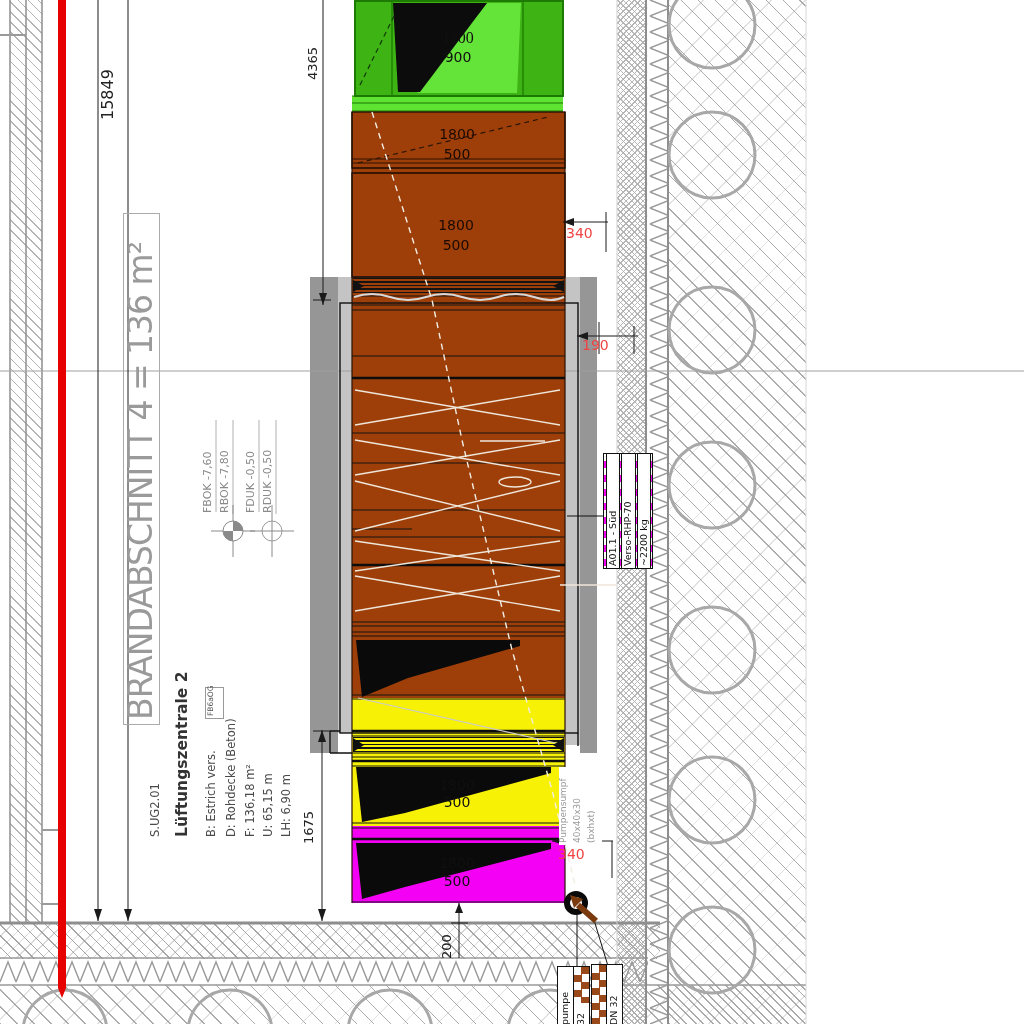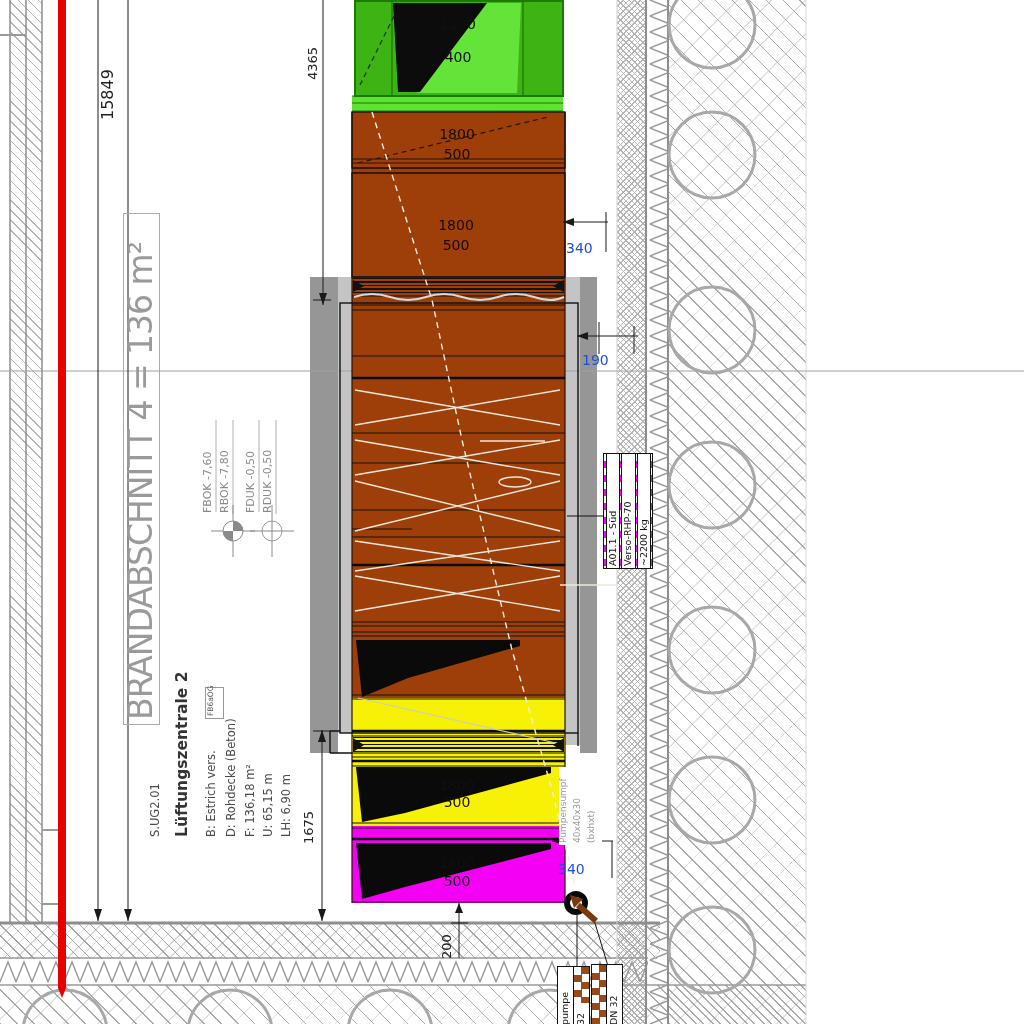--- a/index.html
+++ b/index.html
@@ -16,21 +16,21 @@
       repeating-linear-gradient(135deg,rgba(170,170,170,.45) 0 1px,transparent 1px 9px);}
   .hatch-big{background:
       repeating-linear-gradient(45deg,rgba(150,150,150,.8) 0 1px,transparent 1px 12px),
       repeating-linear-gradient(135deg,rgba(190,190,190,.45) 0 1px,transparent 1px 24px);}
   .hatch-fine{background:
       repeating-linear-gradient(45deg,rgba(175,175,175,.9) 0 1px,transparent 1px 4px),
       repeating-linear-gradient(135deg,rgba(175,175,175,.9) 0 1px,transparent 1px 4px);}
   .grille{background:repeating-linear-gradient(to bottom,#141414 0 1.4px,transparent 1.4px 3.4px);}
   .checker-m{background:repeating-conic-gradient(#f400f4 0% 25%,#ffffff 0% 50%);background-size:14px 14px;}
   .checker-b{background:repeating-conic-gradient(#9a4a1a 0% 25%,#ffffff 0% 50%);background-size:15px 15px;}
-  .dimtxt{font-size:14px;color:#1d4ed8;margin-top:15px;}
+  .dimtxt{font-size:14px;color:#ef4444;}
   svg{position:absolute;left:0;top:0;}
 </style>
 </head>
 <body>
 
 <div class="scene">
 
   <div class="abs hatch-wall" style="left:10px;top:0;width:32px;height:923px;"></div>
   <div class="abs hatch-band" style="left:0;top:923px;width:660px;height:36px;"></div>
   <div class="abs hatch-big" style="left:0;top:985px;width:806px;height:39px;"></div>
@@ -211,22 +211,22 @@
   <div class="vtext" style="left:262px;top:417px;width:14px;height:96px;font-size:11px;color:#8a8a8a;">RDUK -0,50</div>
 
   <div class="vtext" style="left:100px;top:8px;width:22px;height:112px;font-size:16px;color:#222;">15849</div>
   <div class="vtext" style="left:306px;top:30px;width:16px;height:50px;font-size:13px;color:#222;">4365</div>
   <div class="htext dimtxt" style="left:566px;top:225px;width:34px;">340</div>
   <div class="htext dimtxt" style="left:582px;top:337px;width:36px;">190</div>
   <div class="vtext" style="left:302px;top:806px;width:16px;height:38px;font-size:13px;color:#222;">1675</div>
   <div class="htext dimtxt" style="left:558px;top:846px;width:34px;">340</div>
   <div class="vtext" style="left:440px;top:921px;width:16px;height:38px;font-size:13px;color:#222;">200</div>
 
-  <div class="htext" style="left:430px;top:16px;width:56px;text-align:center;font-size:14px;color:#101010;">1100</div>
-  <div class="htext" style="left:430px;top:49px;width:56px;text-align:center;font-size:14px;color:#101010;">400</div>
+  <div class="htext" style="left:430px;top:29px;width:56px;text-align:center;font-size:16px;color:#101010;font-family:Liberation Serif, serif;">1100</div>
+  <div class="htext" style="left:430px;top:49px;width:56px;text-align:center;font-size:14px;color:#101010;">900</div>
   <div class="htext" style="left:429px;top:126px;width:56px;text-align:center;font-size:14px;color:#1a0a02;">1800</div>
   <div class="htext" style="left:429px;top:146px;width:56px;text-align:center;font-size:14px;color:#1a0a02;">500</div>
   <div class="htext" style="left:428px;top:217px;width:56px;text-align:center;font-size:14px;color:#1a0a02;">1800</div>
   <div class="htext" style="left:428px;top:237px;width:56px;text-align:center;font-size:14px;color:#1a0a02;">500</div>
   <div class="htext" style="left:429px;top:777px;width:56px;text-align:center;font-size:14px;color:#101010;">1800</div>
   <div class="htext" style="left:429px;top:794px;width:56px;text-align:center;font-size:14px;color:#101010;">500</div>
   <div class="htext" style="left:429px;top:855px;width:56px;text-align:center;font-size:14px;color:#101010;">1800</div>
   <div class="htext" style="left:429px;top:873px;width:56px;text-align:center;font-size:14px;color:#101010;">500</div>
 
   <div class="abs checker-m" style="left:603px;top:453px;width:48px;height:114px;border:1px solid #111;">

